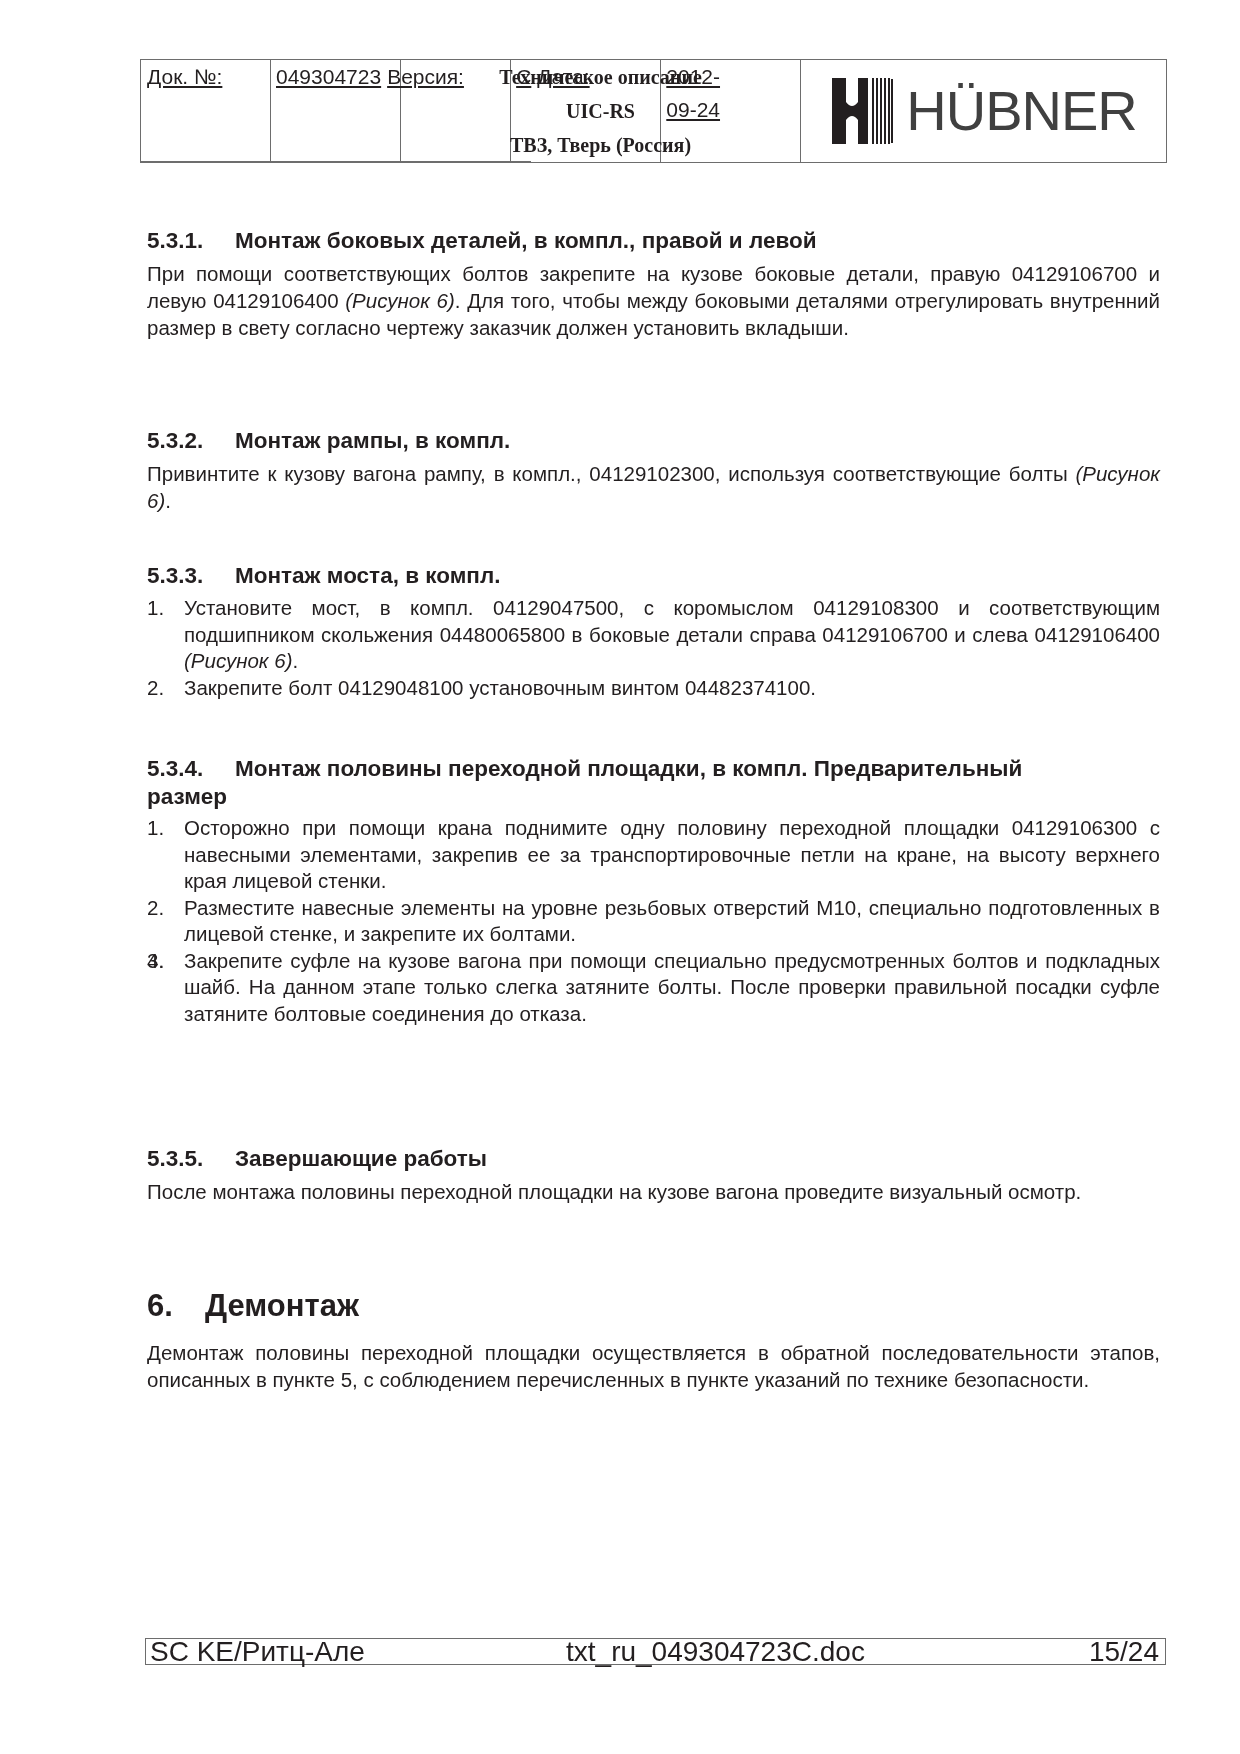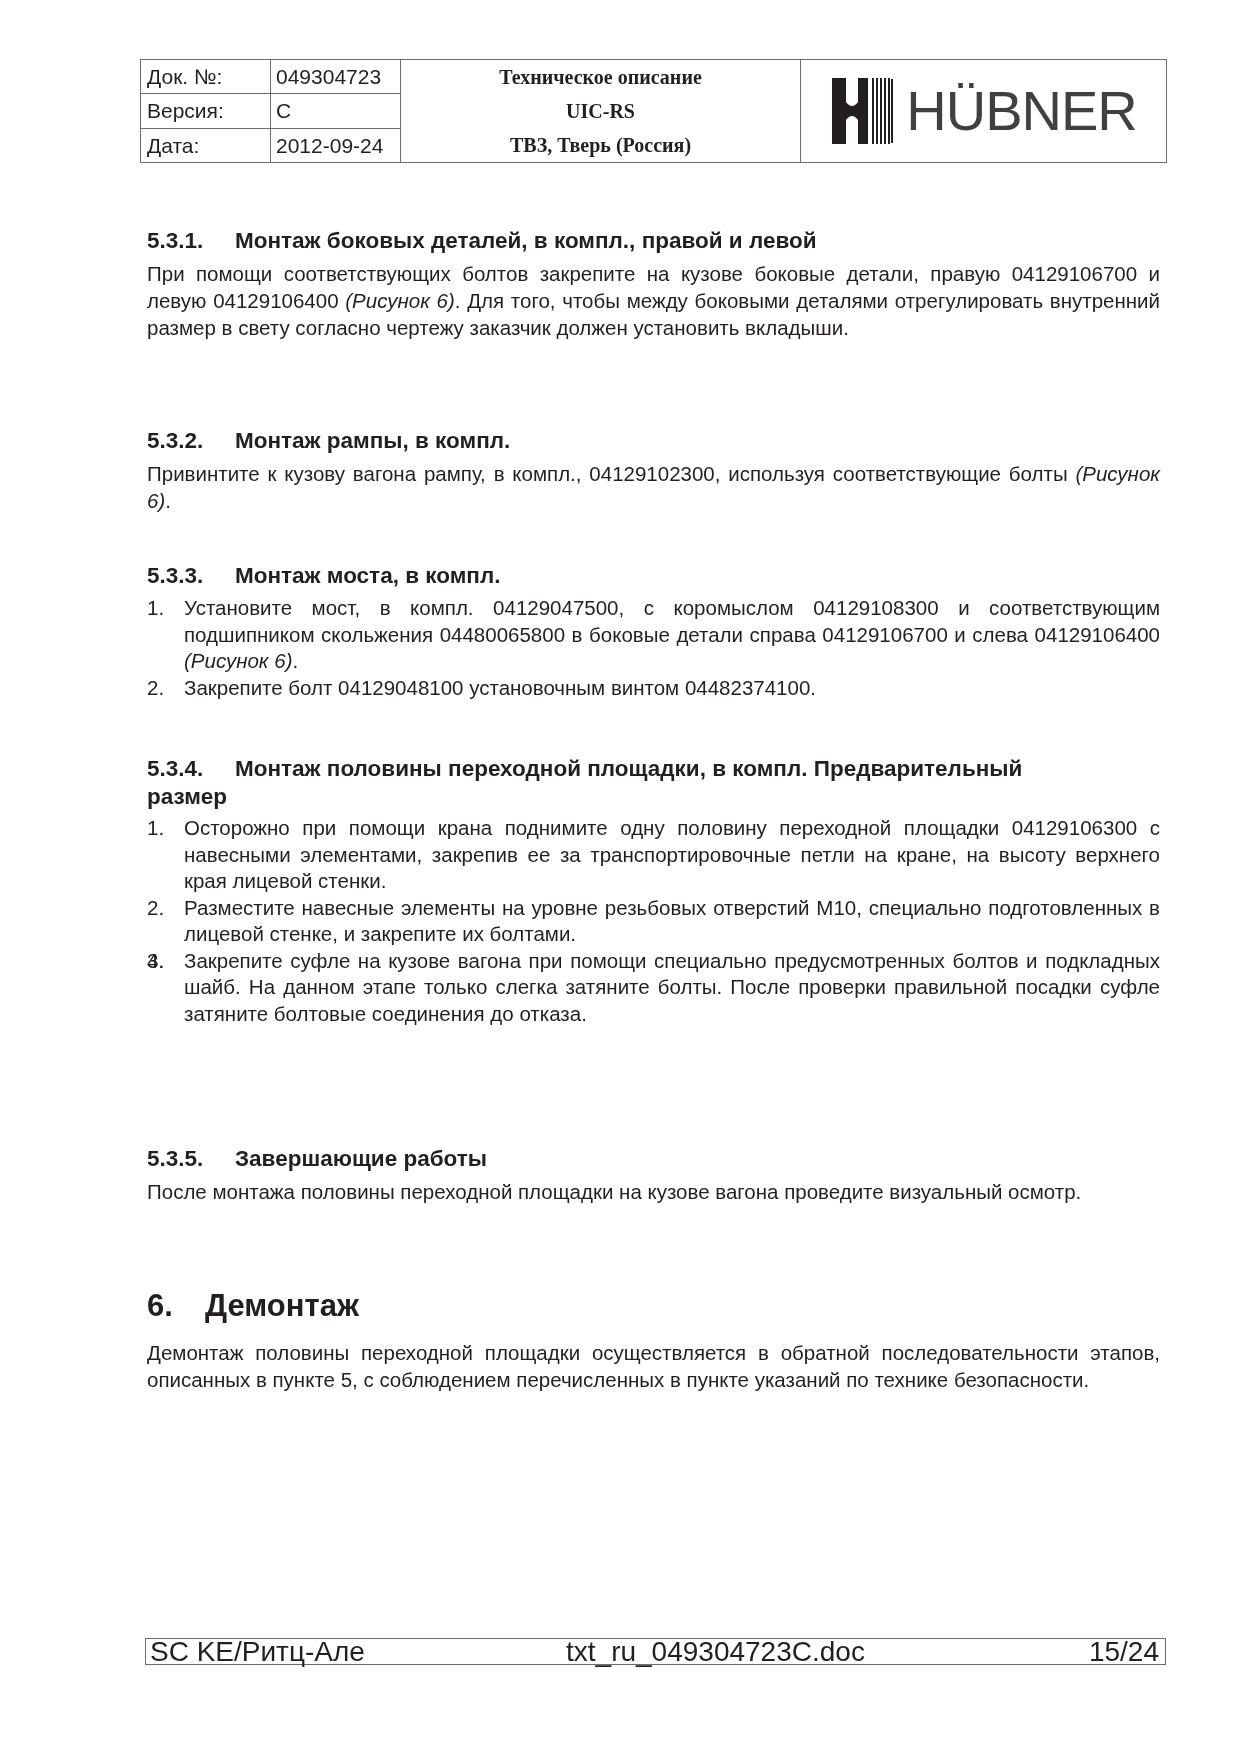--- a/index.html
+++ b/index.html
@@ -2,21 +2,21 @@
 <html><head>
 <meta charset="utf-8">
 <style>
   html, body { margin: 0; padding: 0; background: #ffffff; }
   body { width: 1240px; height: 1754px; position: relative; overflow: hidden;
          font-family: "Liberation Sans", sans-serif; color: #231f20; }
 
   
   .hdr { position: absolute; left: 140px; top: 59px; width: 1027px; height: 104px;
          border: 1.5px solid #6d6d6d; box-sizing: border-box; display: flex; }
-  .hdr-left { width: 260px; border-right: 1.5px solid #6d6d6d; box-sizing: border-box; display: flex; flex-direction: column; }
+  .hdr-left { width: 260px; border-right: 1.5px solid #6d6d6d; box-sizing: border-box; display: flex; flex-direction: row; text-decoration: underline; }
   .hdr-row { flex: 1; display: flex; border-bottom: 1.5px solid #6d6d6d; }
   .hdr-row:last-child { border-bottom: none; }
   .hdr-key { width: 130px; border-right: 1.5px solid #6d6d6d; box-sizing: border-box; padding-left: 6px;
              font-size: 21px; line-height: 33px; }
   .hdr-val { flex: 1; padding-left: 5px; font-size: 21px; line-height: 33px; }
   .hdr-mid { width: 400px; border-right: 1.5px solid #6d6d6d; box-sizing: border-box; display: flex; flex-direction: column; font-family: Liberation Serif, serif; }
   .hdr-mid div { flex: 1; text-align: center; font-weight: bold; font-size: 20px; line-height: 34px; }
   .hdr-logo { flex: 1; display: flex; align-items: center; justify-content: center; }
   .logo-mark { display: flex; align-items: stretch; height: 70px; margin-right: 12px; }
   .logo-word { font-size: 56px; font-weight: normal; letter-spacing: -1px; color: #404040; line-height: 1; }

